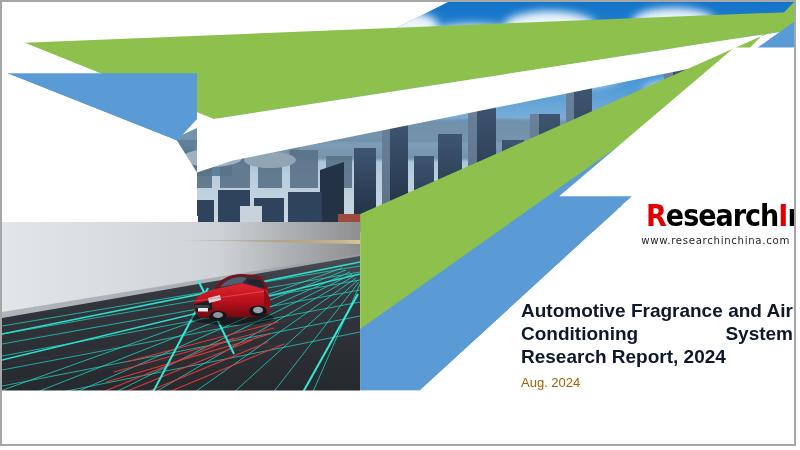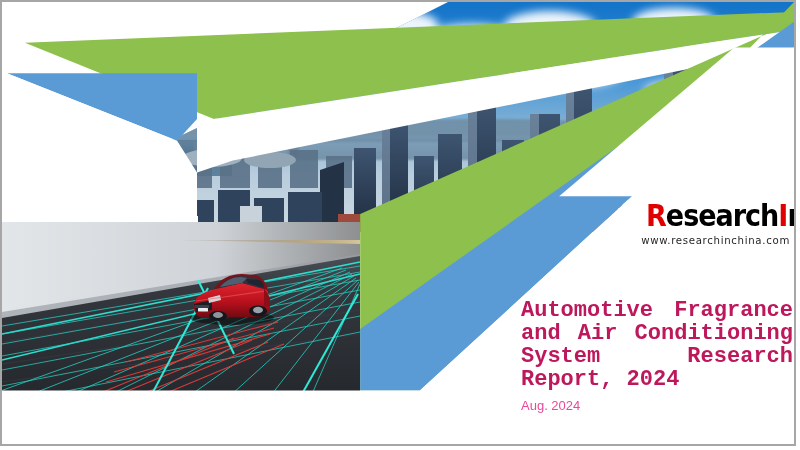--- a/index.html
+++ b/index.html
@@ -50,36 +50,36 @@
     white-space:nowrap;
     transform:scaleX(0.97);
     transform-origin:right center;
   }
 
   
   #title-block{
     position:absolute;left:519px;top:297px;width:272px;
   }
   #report-title{
-    font-family:Liberation Mono, monospace;
+    font-family:Liberation Sans, sans-serif;
     font-weight:bold;
-    font-size:22px;
+    font-size:19px;
     line-height:23px;
-    color:#be185d;
+    color:#0f172a;
     text-align:justify;
     text-align-last:left;
     margin:0;
     letter-spacing:0px;
     word-spacing:0px;
   }
   #report-date{
     font-family:"Liberation Sans","DejaVu Sans",sans-serif;
     font-size:13px;
     line-height:18px;
-    color:#ec4899;
+    color:#a16207;
     margin-top:6px;
   }
 </style>
 </head>
 <body>
 
 <div id="slide">
 
   <svg class="city-photo" style="left:0px;top:0px;width:794px;height:230px;" viewBox="0 0 794 230" preserveAspectRatio="none">
     <defs>

